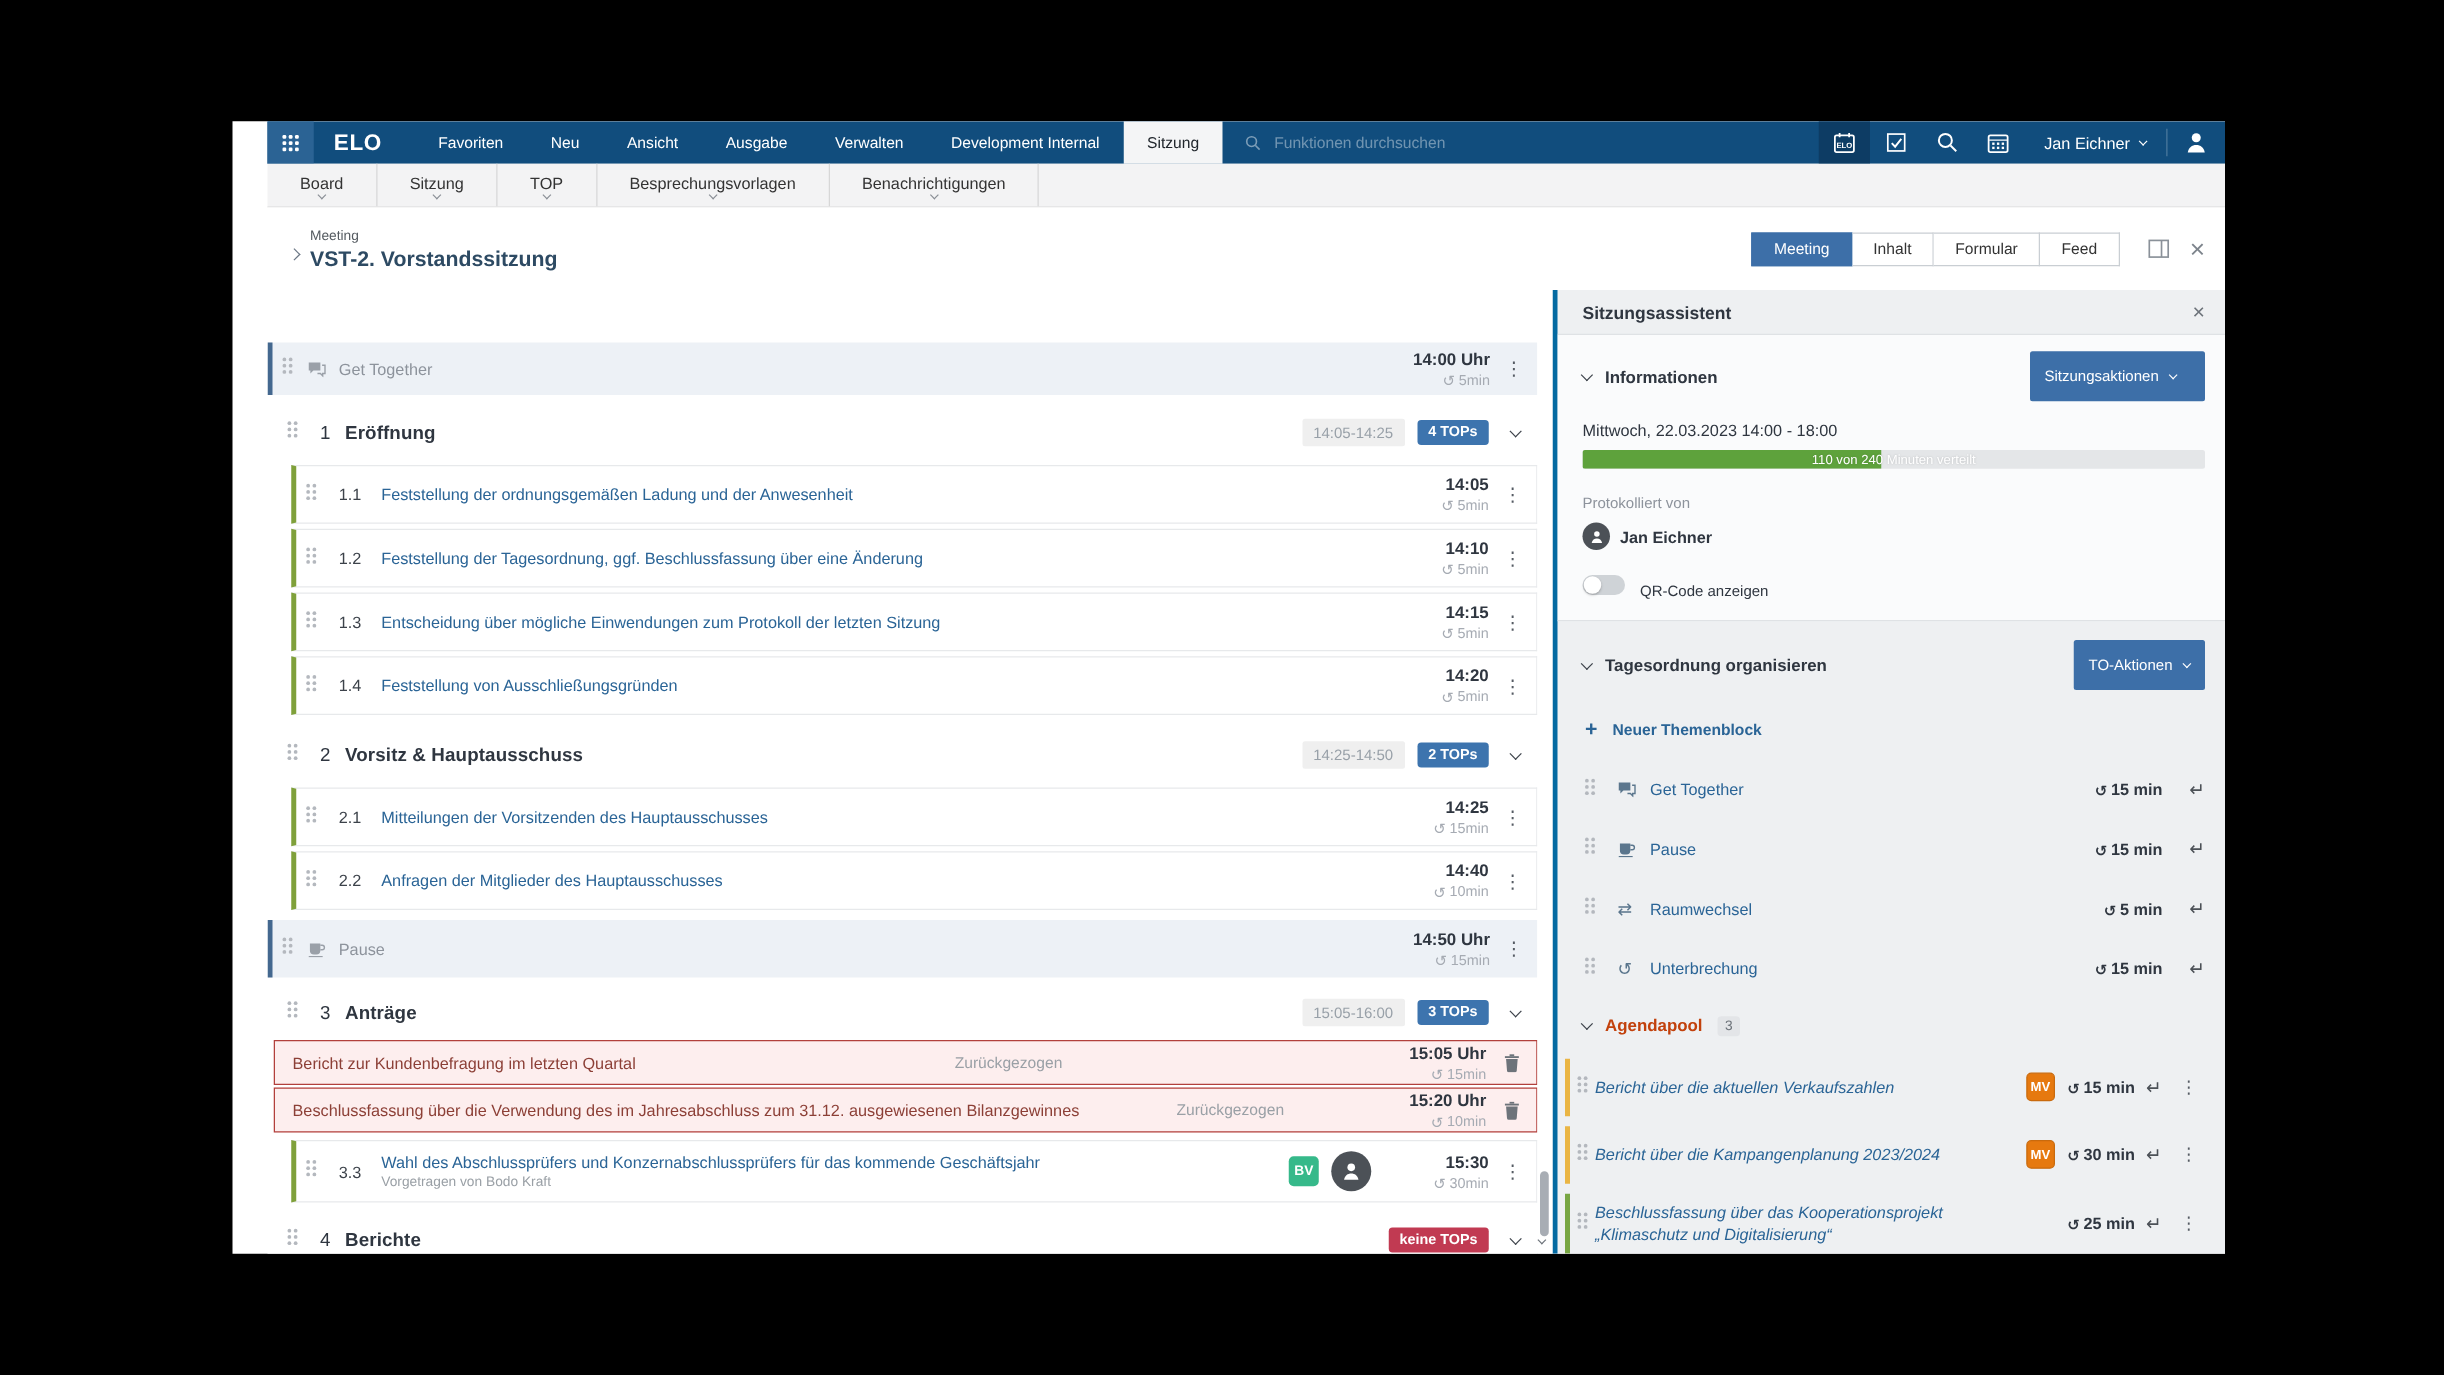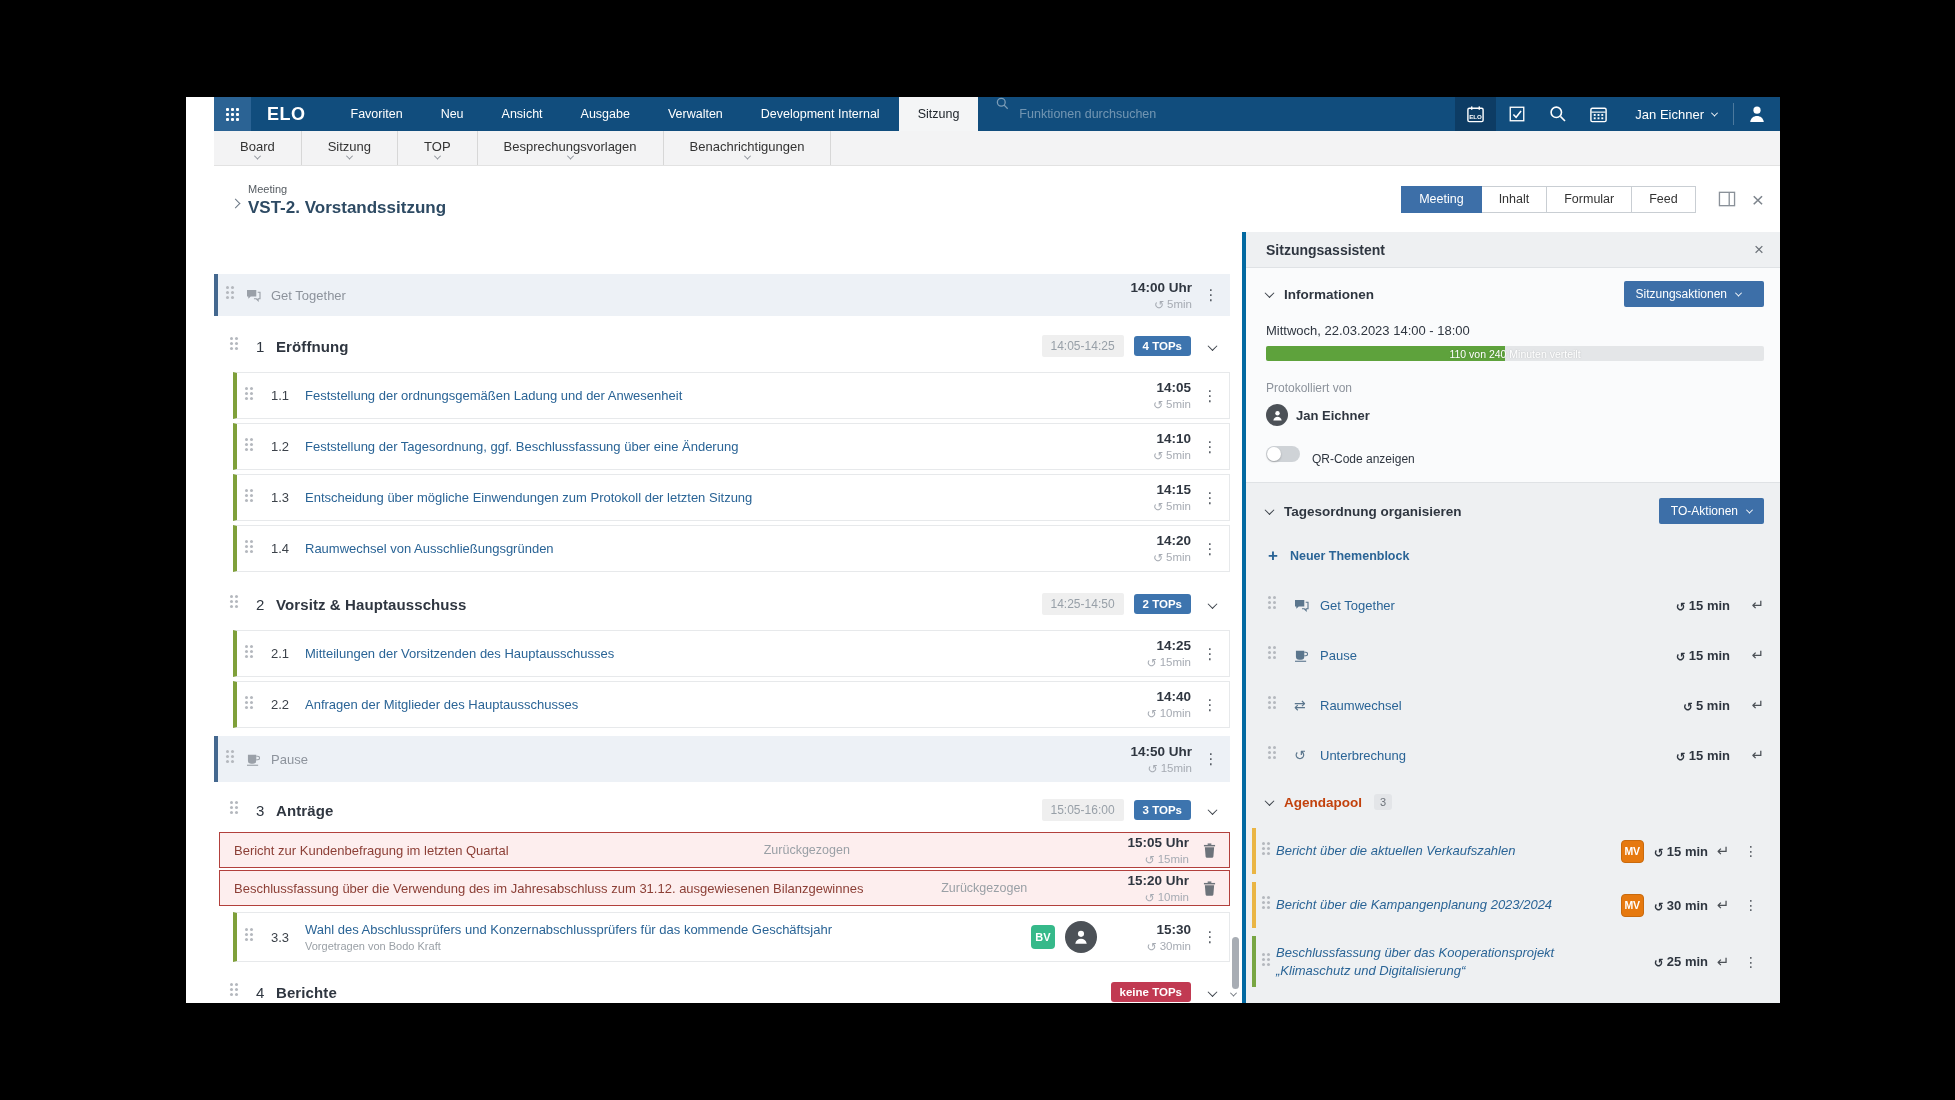--- a/index.html
+++ b/index.html
@@ -10,21 +10,21 @@
 
   
   .navbar{height:34px;background:#114d7d;display:flex;align-items:stretch;color:#fff;flex:0 0 auto;}
   .nav-grid{width:37px;background:#2b6394;display:flex;align-items:center;justify-content:center;cursor:pointer;}
   .gridglyph{position:relative;width:3px;height:3px;background:#fff;border-radius:1px;margin:-10px 0 0 -10px;
     box-shadow:5px 0 0 #fff,10px 0 0 #fff,0 5px 0 #fff,5px 5px 0 #fff,10px 5px 0 #fff,0 10px 0 #fff,5px 10px 0 #fff,10px 10px 0 #fff;}
   .nav-logo{display:flex;align-items:center;font-size:18px;font-weight:bold;letter-spacing:.5px;padding:0 26px 0 16px;}
   .nav-menu{display:flex;align-items:stretch;}
   .nav-item{display:flex;align-items:center;padding:0 19px;font-size:12.5px;cursor:pointer;white-space:nowrap;}
   .nav-item.active{background:#f4f5f6;color:#20262c;}
-  .nav-search{display:flex;margin-left:18px;color:rgba(255,255,255,.45);}
+  .nav-search{display:flex;align-items:center;margin-left:18px;color:rgba(255,255,255,.45);}
   .nav-search svg{margin-right:8px;}
   .nav-search input{background:transparent;border:none;outline:none;color:rgba(255,255,255,.55);font-size:12.5px;width:200px;
     font-family:inherit;}
   .nav-search input::placeholder{color:rgba(255,255,255,.4);}
   .nav-right{margin-left:auto;display:flex;align-items:stretch;}
   .nav-ico{width:41px;display:flex;align-items:center;justify-content:center;cursor:pointer;}
   .nav-ico.tile{background:#0d3c64;}
   .nav-user{display:flex;align-items:center;gap:8px;font-size:13px;padding:0 16px;cursor:pointer;}
   .nav-sep{width:1px;background:rgba(255,255,255,.25);margin:6px 0;}
 
@@ -97,21 +97,21 @@
 
   
   .pan-head{height:36px;display:flex;align-items:center;padding:0 16px 0 20px;border-bottom:1px solid #dfe2e5;flex:0 0 auto;}
   .pan-title{font-size:14px;color:#2f3640;font-weight:bold;}
   .pan-close{margin-left:auto;color:#6d737a;font-size:17px;cursor:pointer;line-height:1;}
   .card{background:#fafbfc;border-bottom:1px solid #dfe2e5;padding:13px 16px 16px 20px;}
   .sechead{display:flex;align-items:center;}
   .sechead .chv{color:#3c424a;margin-right:11px;}
   .sechead .slabel{font-size:13.5px;color:#2f3640;font-weight:bold;}
   .btn-blue{margin-left:auto;background:#3d6fa8;color:#fff;font-size:12px;border:none;border-radius:2px;
-    height:26px;padding:0 12px;display:flex;align-items:center;gap:9px;cursor:pointer;font-family:inherit;}
+    height:40px;padding:0 12px;display:flex;align-items:center;gap:9px;cursor:pointer;font-family:inherit;}
   .btn-blue .chv{border-color:#fff;}
   .pdate{font-size:13px;color:#2f3640;margin-top:16px;}
   .pbar{position:relative;height:15px;background:#e4e6e8;border-radius:2px;margin-top:8px;overflow:hidden;}
   .pbar .fill{position:absolute;left:0;top:0;bottom:0;background:#5ea23c;}
   .pbar .plabel{position:absolute;inset:0;display:flex;align-items:center;justify-content:center;
     color:#fff;font-size:10.5px;}
   .plabel-shadow{text-shadow:0 0 2px rgba(0,0,0,.18);}
   .precorded{font-size:12px;color:#8d939c;margin-top:20px;}
   .prow-person{display:flex;align-items:center;gap:8px;margin-top:9px;}
   .avatar-xs{width:22px;height:22px;border-radius:50%;background:#4c5157;display:flex;align-items:center;justify-content:center;}
@@ -340,21 +340,21 @@
           <div class="t-dur"><span class="histo">↺</span><span>5min</span></div>
         </span>
         <span class="kebab">⋮</span>
       </div>
 
       <div class="row-top mb14">
         <span class="gripbox">
             <span class="grip"></span>
           </span>
         <span class="top-num">1.4</span>
-        <span class="top-title">Raumwechsel von Ausschließungsgründen</span>
+        <span class="top-title">Feststellung von Ausschließungsgründen</span>
         <span class="timeblock">
           <div class="t-time">14:20</div>
           <div class="t-dur"><span class="histo">↺</span><span>5min</span></div>
         </span>
         <span class="kebab">⋮</span>
       </div>
 
       <div class="row-section mb8">
         <span class="gripbox">
             <span class="grip"></span>

